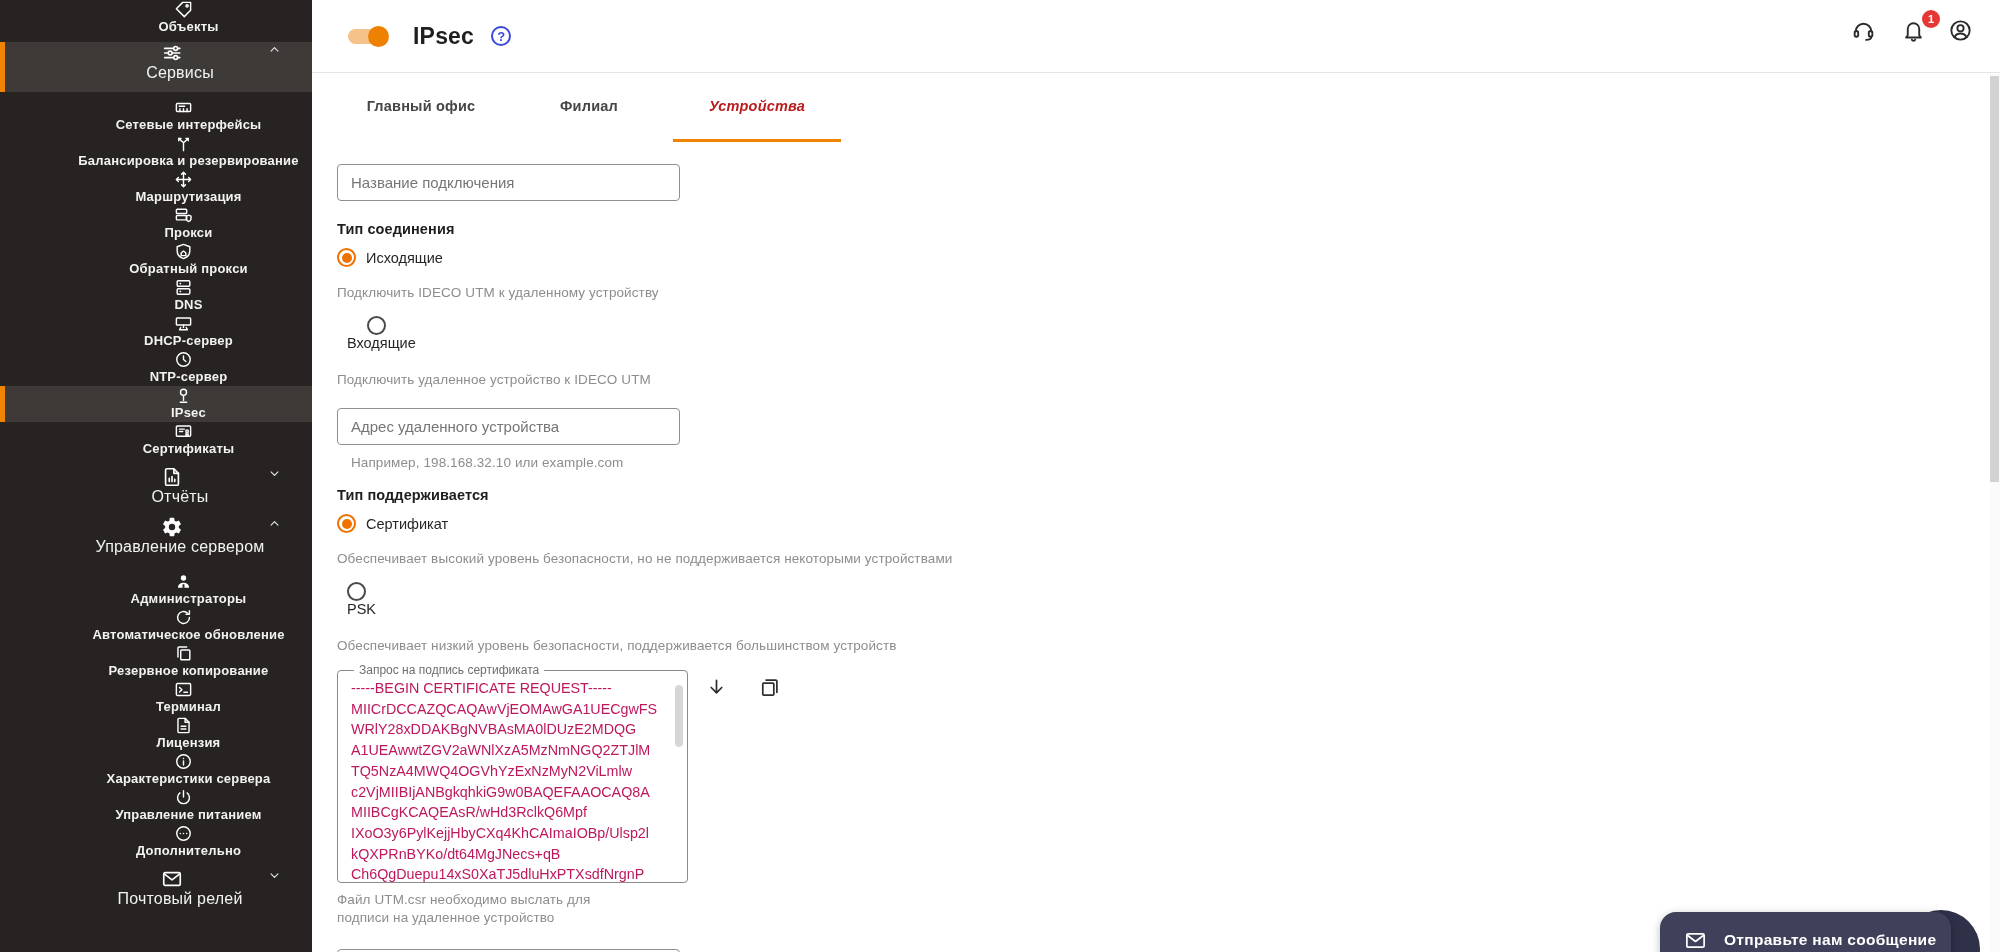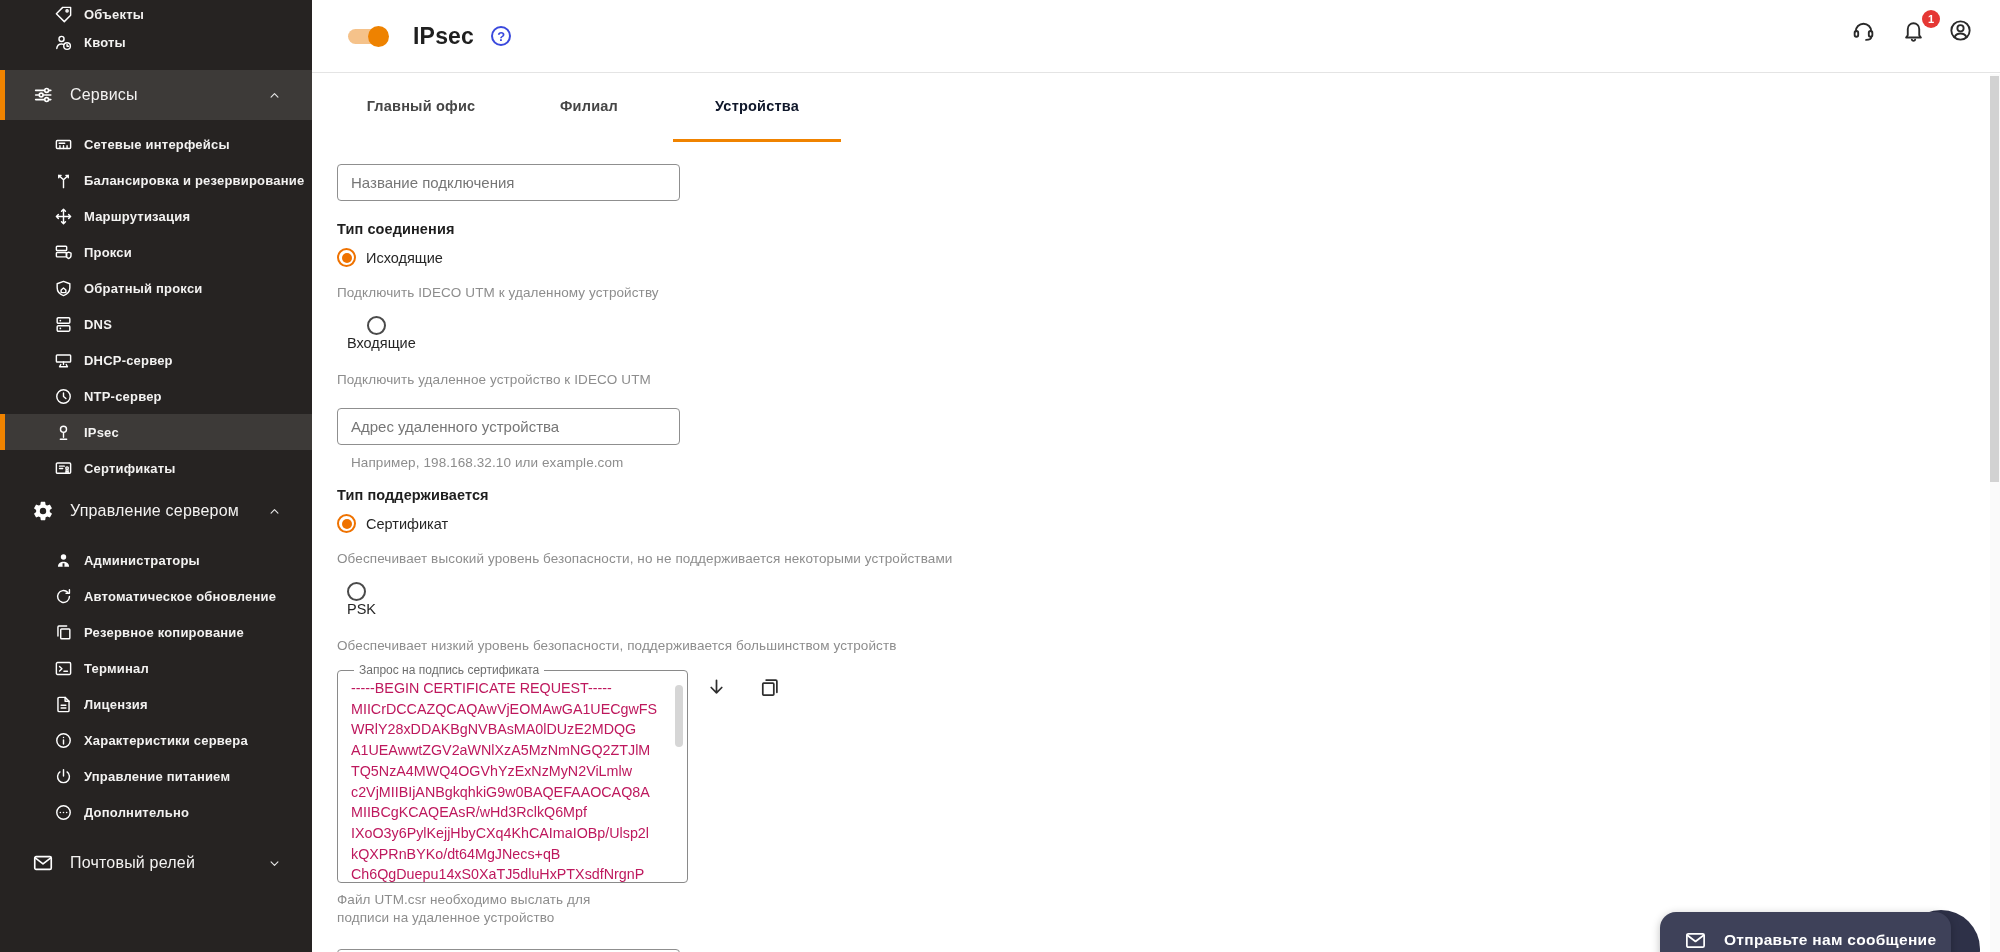--- a/index.html
+++ b/index.html
@@ -2,21 +2,21 @@
 <html><head>
 <meta charset="utf-8">
 <style>
   * { margin:0; padding:0; box-sizing:border-box; }
   html,body { width:2000px; height:952px; overflow:hidden; background:#fff;
     font-family:"Liberation Sans", sans-serif; position:relative; }
 
   
   #sidebar { position:absolute; left:0; top:0; width:312px; height:952px;
     background:#262322; overflow:hidden; z-index:5; }
-  .s-row { position:relative; display:flex; align-items:center; color:#f3f2f1; cursor:pointer; }
+  .s-row { position:relative; display:flex; align-items:center; color:#f3f2f1; cursor:pointer;flex-direction:column; }
   .s-row.sub { height:36px; padding-left:54px; font-size:13px; font-weight:600; letter-spacing:.2px; }
   .s-row.sub.top { height:28px; }
   .s-row.section { height:50px; padding-left:32px; font-size:16px; font-weight:500; letter-spacing:.2px; }
   .s-row.sub .lbl { margin-left:11px; }
   .s-row.section .lbl { margin-left:16px; }
   .s-row .chev { position:absolute; right:30px; display:flex; color:#e8e8e8; }
   .s-row.active { background:#3d3a38; }
   .s-row.active::before { content:""; position:absolute; left:0; top:0; bottom:0; width:5px; background:#f08300; }
   .s-icon { display:flex; color:#ffffff; flex:0 0 auto; }
 
@@ -35,21 +35,21 @@
   .tb-bell { right:74px; }
   .tb-account { right:27px; }
   .badge { position:absolute; top:10px; right:60px; min-width:18px; height:18px; border-radius:50%;
     background:#e53734; color:#fff; font-size:11px; font-weight:700; display:flex; align-items:center; justify-content:center; }
 
   
   .tabs { display:flex; margin-left:25px; height:69px; }
   .tab { width:168px; height:69px; display:flex; align-items:center; justify-content:center;
     font-size:14.5px; font-weight:600; color:#464646; letter-spacing:.2px; cursor:pointer;
     border-bottom:3px solid transparent; }
-  .tab.active { color:#0f172a; border-bottom-color:#f08300; }
+  .tab.active { color:#b91c1c; border-bottom-color:#f08300;font-style:italic; }
 
   
   .form { padding-left:25px; }
   .txt-input { display:block; width:343px; height:37px; margin-top:22px; border:1px solid #8f8f8f;
     border-radius:4px; font-family:"Liberation Sans", sans-serif; font-size:15px; color:#333; padding:0 13px; outline:none; background:#fff; }
   .txt-input::placeholder { color:#767676; opacity:1; }
   .bold-label { font-size:14.5px; font-weight:700; color:#1e1e1e; margin-top:20px; letter-spacing:.1px; }
   .radio-row { display:flex; align-items:center; margin-top:11px; cursor:pointer; width:max-content; }
   .radio { width:19px; height:19px; border:2px solid #4a4a4a; border-radius:50%; position:relative; flex:0 0 auto; }
   .radio.checked { border-color:#ef7200; }
@@ -95,31 +95,20 @@
 <aside id="sidebar">
     <div class="s-row sub top">
       <span class="s-icon">
         <svg width="19" height="19" viewBox="0 0 24 24" fill="none" stroke="currentColor" stroke-width="1.8" stroke-linecap="round" stroke-linejoin="round">
           <path d="M3 11 11 3h10v10l-8 8z"></path>
           <circle cx="16.5" cy="7.5" r="1.4"></circle>
         </svg>
       </span>
       <span class="lbl">Объекты</span>
     </div>
-    <div class="s-row sub top">
-      <span class="s-icon">
-        <svg width="19" height="19" viewBox="0 0 24 24" fill="none" stroke="currentColor" stroke-width="1.8" stroke-linecap="round" stroke-linejoin="round">
-          <circle cx="9.5" cy="7.5" r="3.2"></circle>
-          <path d="M3.5 19.5c.4-3.6 2.8-5.7 6-5.7 1 0 1.9.2 2.7.6"></path>
-          <circle cx="16.5" cy="16.5" r="4.2"></circle>
-          <path d="M16.5 14.6v2.1h2"></path>
-        </svg>
-      </span>
-      <span class="lbl">Квоты</span>
-    </div>
     <div class="s-row section active" style="margin-top: 14px; margin-bottom: 6px; text-align: center;">
       <span class="s-icon">
         <svg width="22" height="22" viewBox="0 0 24 24" fill="none" stroke="currentColor" stroke-width="1.8" stroke-linecap="round" stroke-linejoin="round">
           <path d="M4 7h9M19 7h1.5M4 12h3M13 12h7.5M4 17h9M19 17h1.5"></path>
           <circle cx="16" cy="7" r="2.1"></circle>
           <circle cx="10" cy="12" r="2.1"></circle>
           <circle cx="16" cy="17" r="2.1"></circle>
         </svg>
       </span>
       <span class="lbl">Сервисы</span>
@@ -214,20 +203,35 @@
     <div class="s-row sub">
       <span class="s-icon">
         <svg width="19" height="19" viewBox="0 0 24 24" fill="none" stroke="currentColor" stroke-width="1.8" stroke-linecap="round" stroke-linejoin="round">
           <rect x="3" y="5" width="18" height="13" rx="1.4"></rect>
           <path d="M7 9h6M7 12h4"></path>
           <circle cx="16.5" cy="11.5" r="1.6"></circle>
           <path d="M15.5 13.5 15 17l1.5-1 1.5 1-.5-3.5"></path>
         </svg>
       </span>
       <span class="lbl">Сертификаты</span>
+    </div>
+    <div class="s-row section" style="margin-top: 8px;">
+      <span class="s-icon">
+        <svg width="22" height="22" viewBox="0 0 24 24" fill="none" stroke="currentColor" stroke-width="1.8" stroke-linecap="round" stroke-linejoin="round">
+          <path d="M14 3H6.5A1.5 1.5 0 0 0 5 4.5v15A1.5 1.5 0 0 0 6.5 21h11a1.5 1.5 0 0 0 1.5-1.5V8z"></path>
+          <path d="M14 3v5h5"></path>
+          <path d="M9 17v-3.5M12 17v-5.5M15 17v-2.5"></path>
+        </svg>
+      </span>
+      <span class="lbl">Отчёты</span>
+      <span class="chev">
+        <svg width="15" height="15" viewBox="0 0 24 24" fill="none" stroke="currentColor" stroke-width="1.8" stroke-linecap="round" stroke-linejoin="round">
+          <path d="M6.5 9.5 12 15l5.5-5.5"></path>
+        </svg>
+      </span>
     </div>
     <div class="s-row section" style="margin-top: 0px; margin-bottom: 6px;">
       <span class="s-icon">
         <svg width="22" height="22" viewBox="0 0 24 24" fill="none" stroke="currentColor" stroke-width="1.8" stroke-linecap="round" stroke-linejoin="round">
           <path fill="currentColor" stroke="none" d="M19.4 13c.04-.33.06-.66.06-1s-.02-.67-.06-1l2.1-1.6a.5.5 0 0 0 .12-.64l-2-3.46a.5.5 0 0 0-.6-.22l-2.5 1a7.6 7.6 0 0 0-1.7-1l-.37-2.66A.5.5 0 0 0 14 2h-4a.5.5 0 0 0-.5.42L9.13 5.08a7.6 7.6 0 0 0-1.7 1l-2.5-1a.5.5 0 0 0-.6.22l-2 3.46a.5.5 0 0 0 .12.64L4.55 11c-.04.33-.06.66-.06 1s.02.67.06 1l-2.1 1.6a.5.5 0 0 0-.12.64l2 3.46c.13.22.39.31.6.22l2.5-1a7.6 7.6 0 0 0 1.7 1l.37 2.66c.04.24.25.42.5.42h4c.25 0 .46-.18.5-.42l.37-2.66a7.6 7.6 0 0 0 1.7-1l2.5 1c.21.09.47 0 .6-.22l2-3.46a.5.5 0 0 0-.12-.64zM12 15.5a3.5 3.5 0 1 1 0-7 3.5 3.5 0 0 1 0 7z"></path>
         </svg>
       </span>
       <span class="lbl">Управление сервером</span>
       <span class="chev">
         <svg width="15" height="15" viewBox="0 0 24 24" fill="none" stroke="currentColor" stroke-width="1.8" stroke-linecap="round" stroke-linejoin="round">

